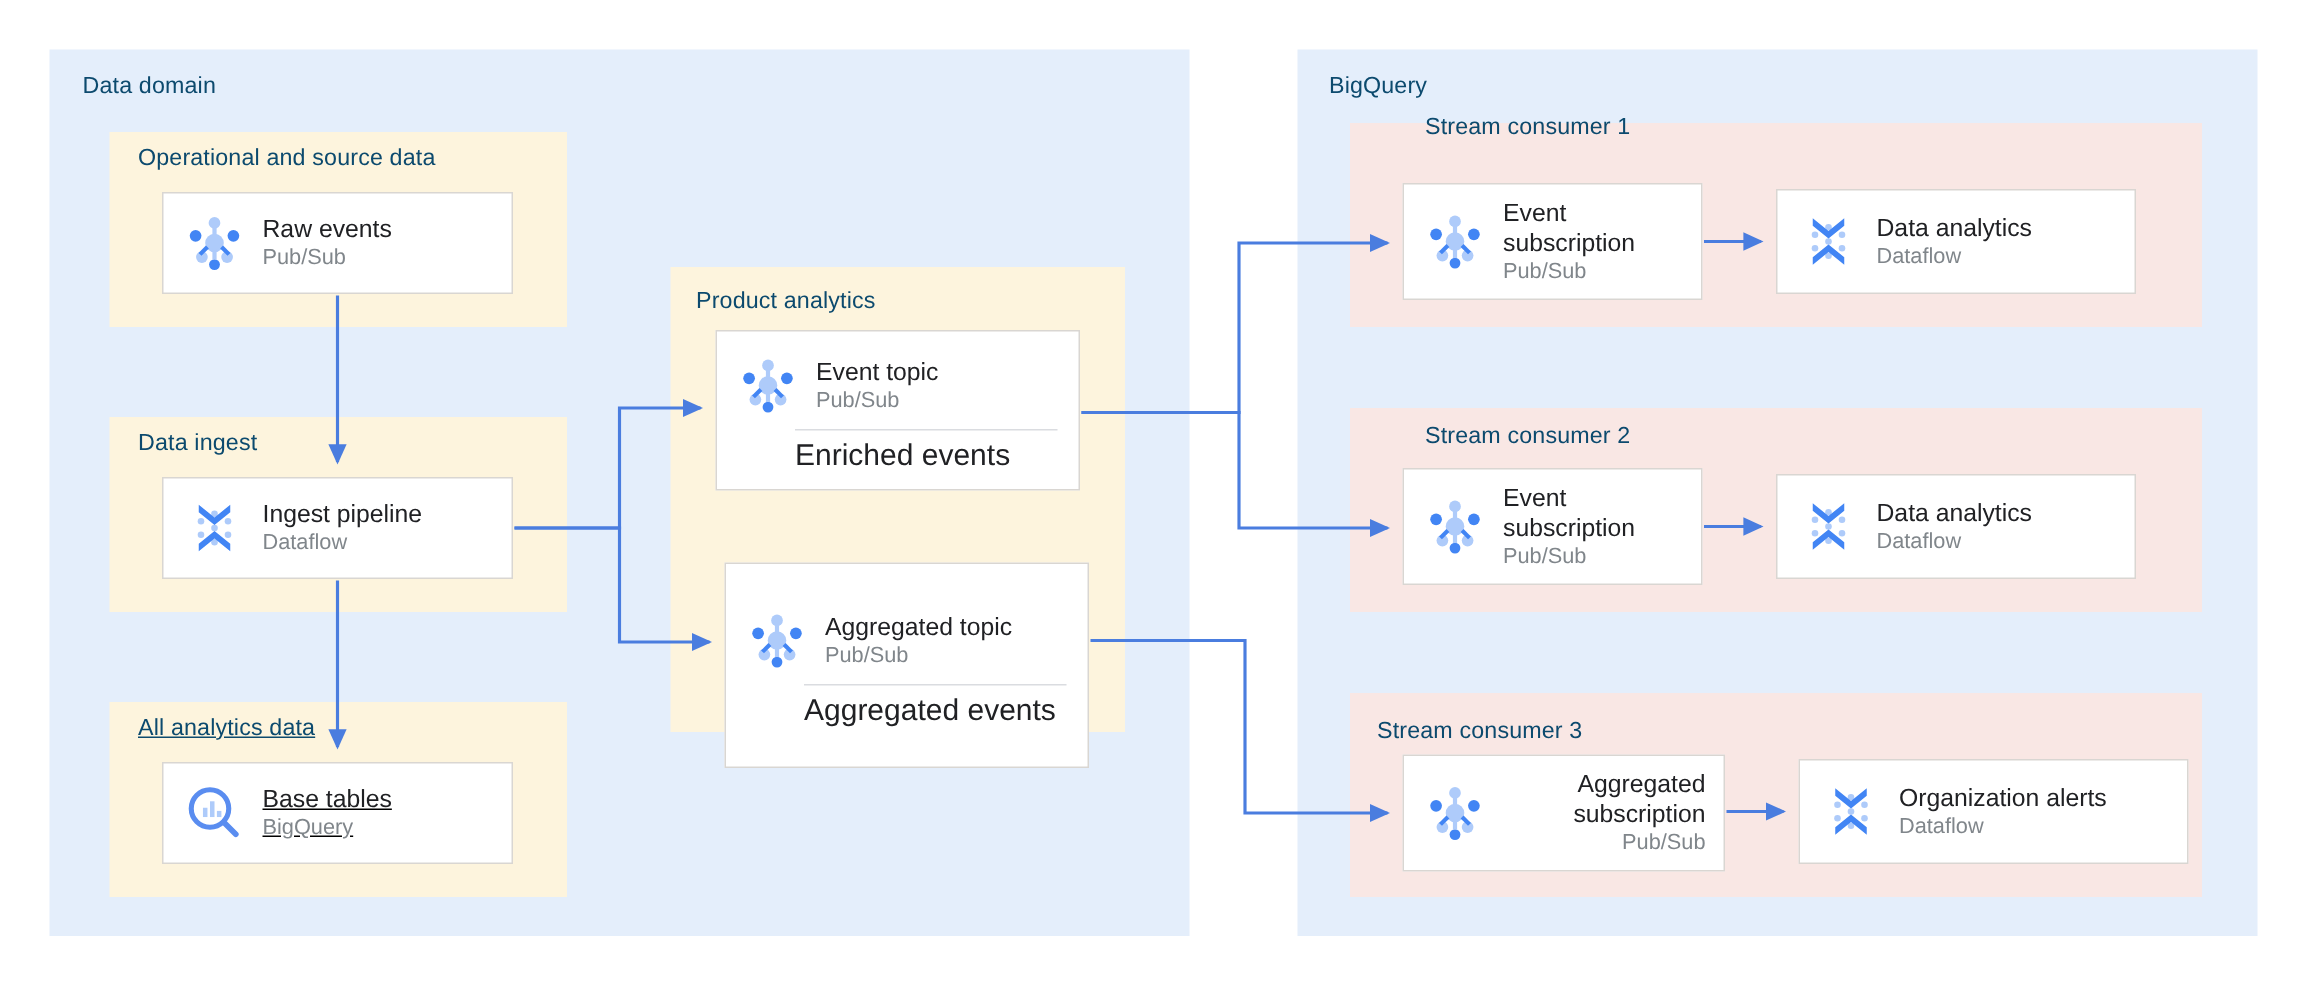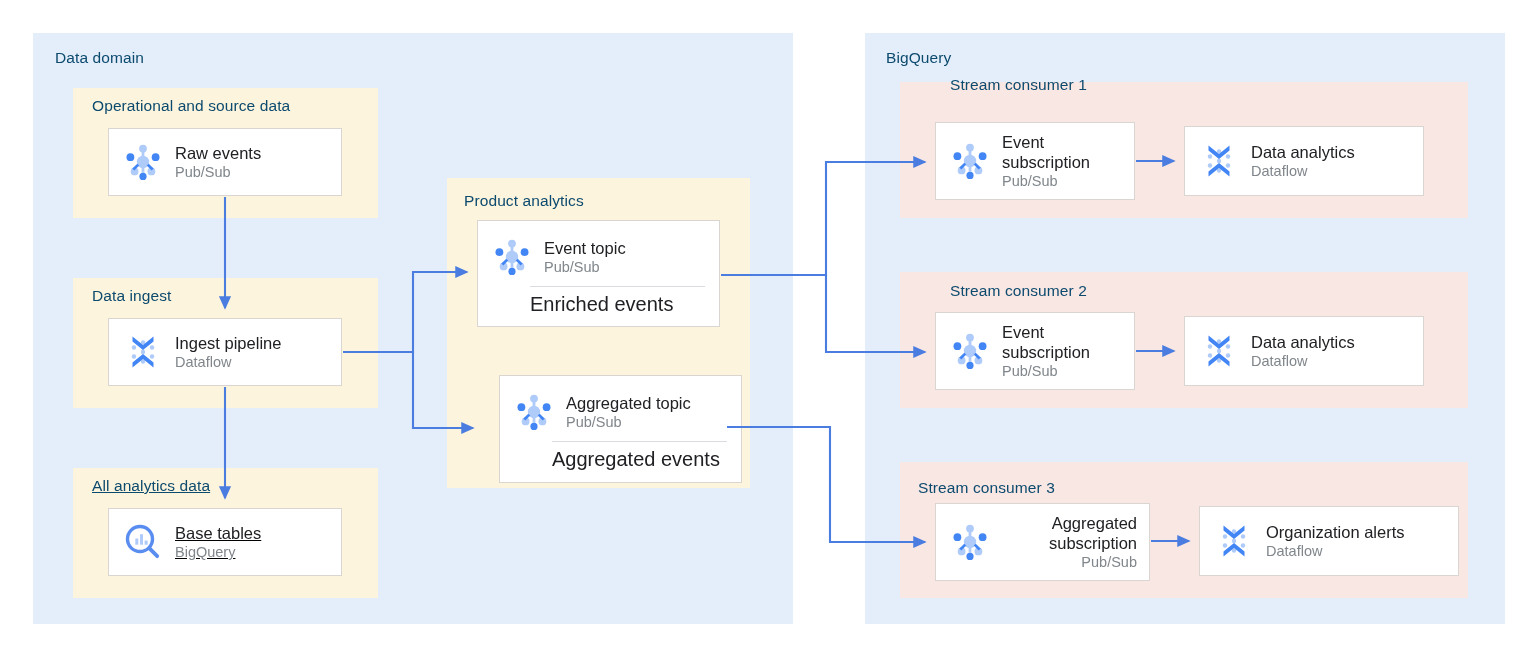--- a/index.html
+++ b/index.html
@@ -208,21 +208,21 @@
       </span>
       <span class="card-text">
         <span class="card-title">Event topic</span>
         <span class="card-sub">Pub/Sub</span>
       </span>
     </div>
     <div class="card-divider"></div>
     <div class="card-footer">Enriched events</div>
   </div>
 
-  <div class="card" style="left:483px; top:375px; width:243px; height:108px;margin-left:16px;">
+  <div class="card" style="left:483px; top:375px; width:243px; height:137px;">
     <div class="card-main">
       <span class="card-icon">
         <svg width="40" height="40" viewBox="0 0 40 40">
           <circle cx="20" cy="20" r="6.2" fill="#aecbfa"></circle>
           <circle cx="20" cy="6.6" r="3.9" fill="#aecbfa"></circle>
           <circle cx="7.4" cy="15.2" r="3.9" fill="#4285f4"></circle>
           <circle cx="32.6" cy="15.2" r="3.9" fill="#4285f4"></circle>
           <circle cx="11.6" cy="29.4" r="3.9" fill="#aecbfa"></circle>
           <circle cx="28.4" cy="29.4" r="3.9" fill="#aecbfa"></circle>
           <circle cx="20" cy="34.4" r="3.6" fill="#4285f4"></circle>

